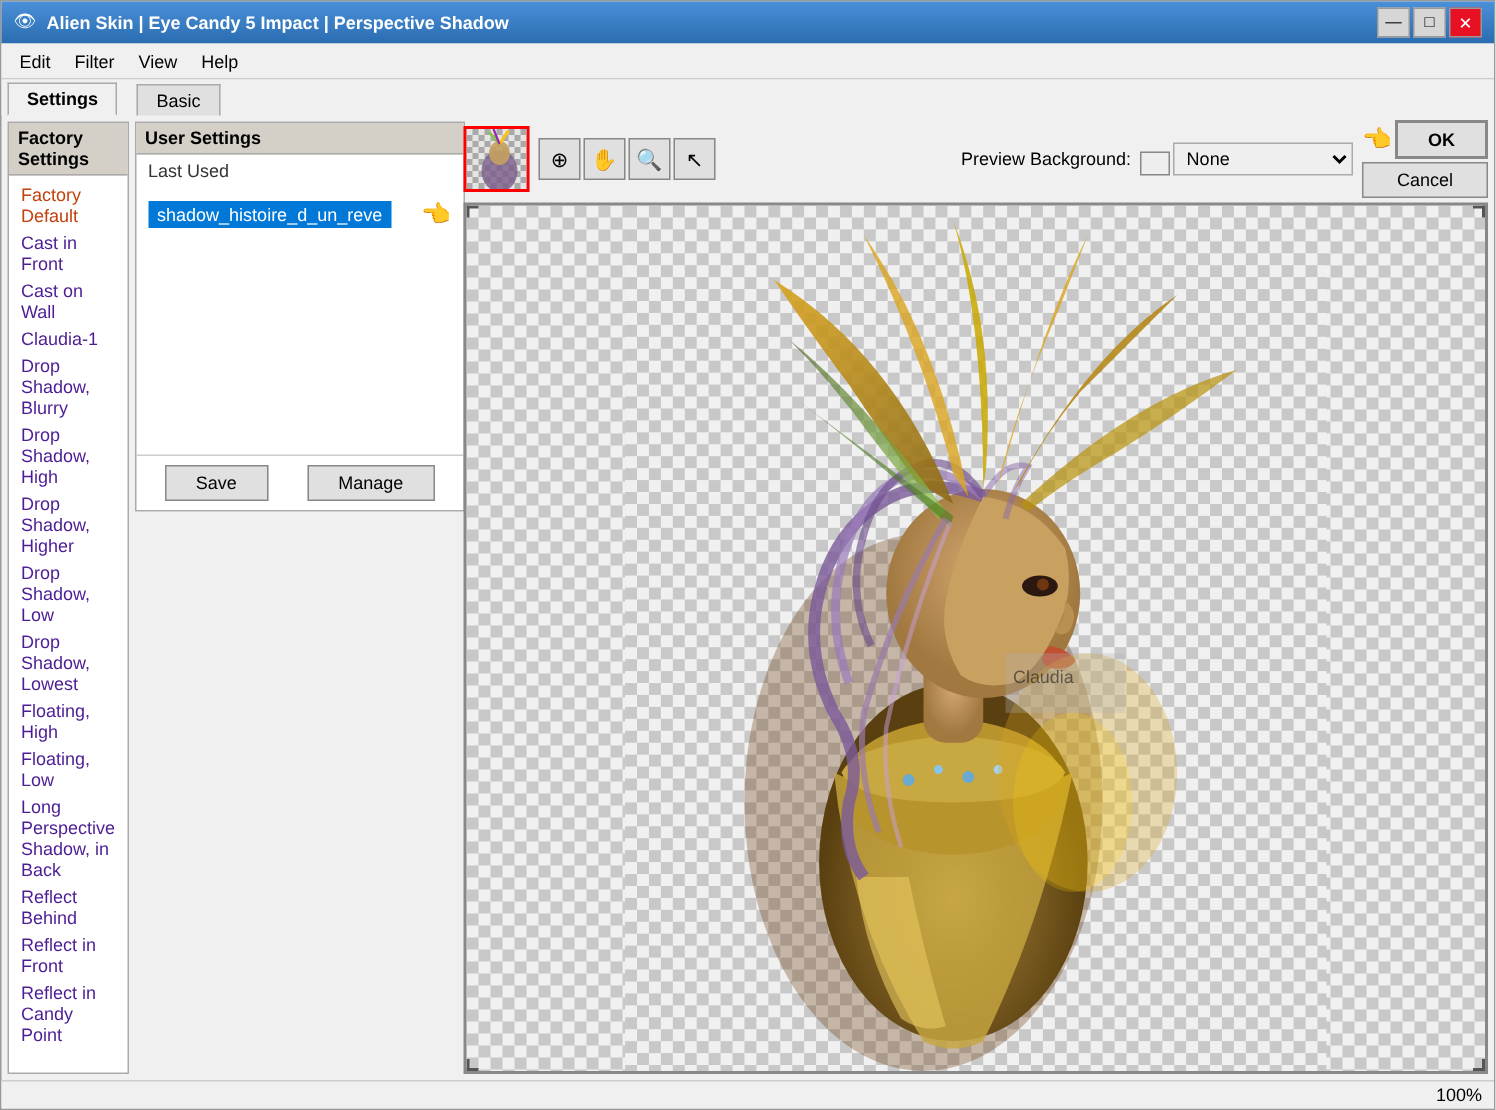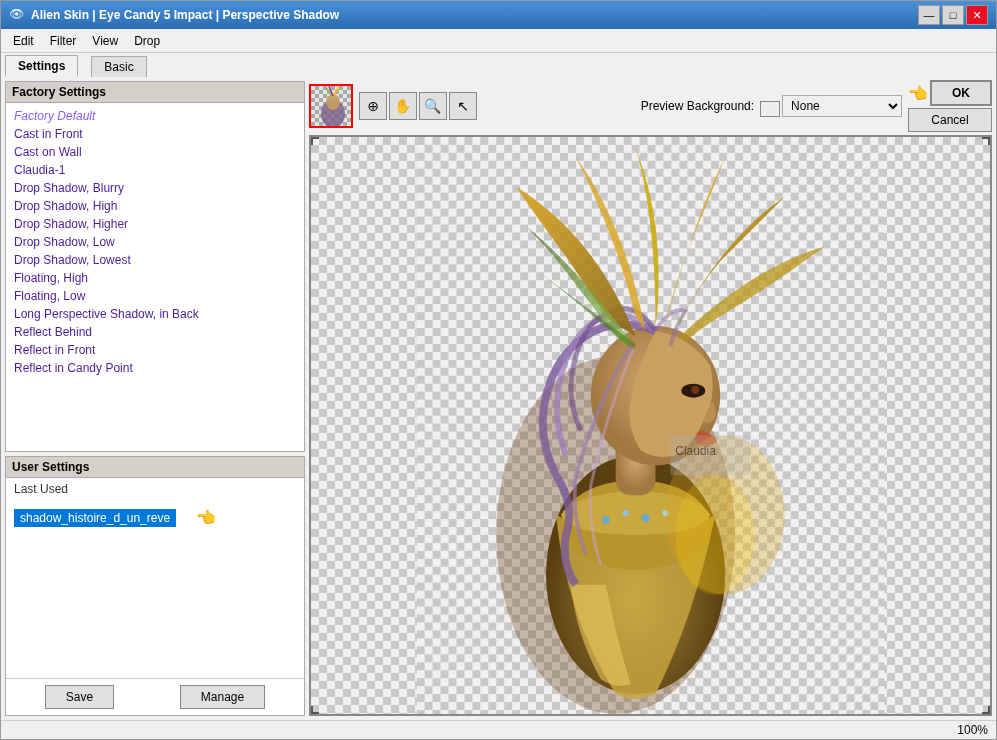--- a/index.html
+++ b/index.html
@@ -99,21 +99,20 @@
       display: flex;
       flex: 1;
       overflow: hidden;
       padding: 4px;
       gap: 4px;
     }
     .left-panel {
       width: 300px;
       flex-shrink: 0;
       display: flex;
-      flex-direction: column;
       gap: 4px;
     }
     .settings-box {
       border: 1px solid #aaa;
       background: white;
       flex: 1;
       display: flex;
       flex-direction: column;
       min-height: 0;
     }
@@ -128,21 +127,21 @@
       flex: 1;
       overflow-y: auto;
       padding: 4px 0;
     }
     .settings-list-item {
       padding: 2px 8px;
       cursor: pointer;
       color: #4c1d95;
       font-size: 12px;
     }
-    .settings-list-item.black { color: #8b5cf6; font-style: italic; }
+    .settings-list-item.black { color: #c2410c; }
     .user-settings-box {
       border: 1px solid #aaa;
       background: white;
       height: 260px;
       flex-shrink: 0;
       display: flex;
       flex-direction: column;
     }
     .user-settings-header {
       background: #d4d0c8;
@@ -312,21 +311,21 @@
       <button class="title-btn">—</button>
       <button class="title-btn">□</button>
       <button class="title-btn close">✕</button>
     </div>
   </div>
 
   <div class="menu-bar">
     <span class="menu-item">Edit</span>
     <span class="menu-item">Filter</span>
     <span class="menu-item">View</span>
-    <span class="menu-item">Drop</span>
+    <span class="menu-item">Help</span>
   </div>
 
   <div class="tabs-bar">
     <div class="tab active">Settings</div>
     <div class="tab">Basic</div>
   </div>
 
   <div class="main-content">
 
     <div class="left-panel">

